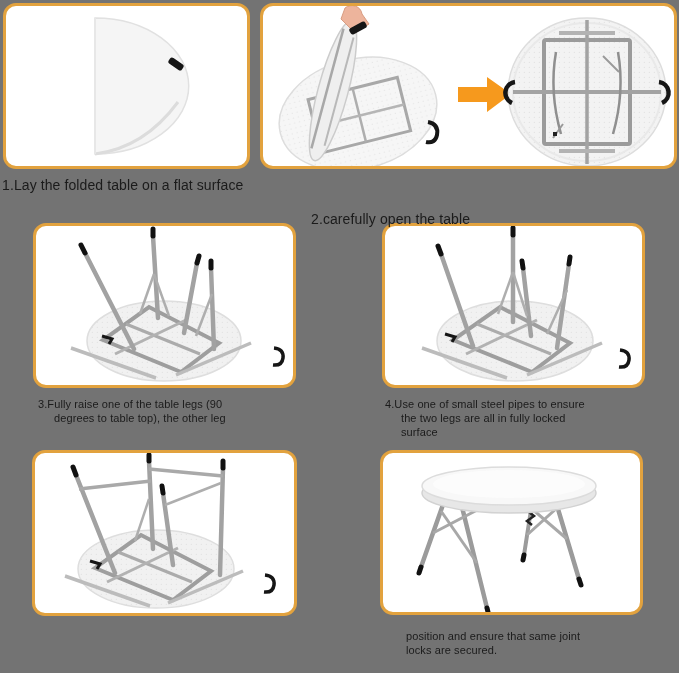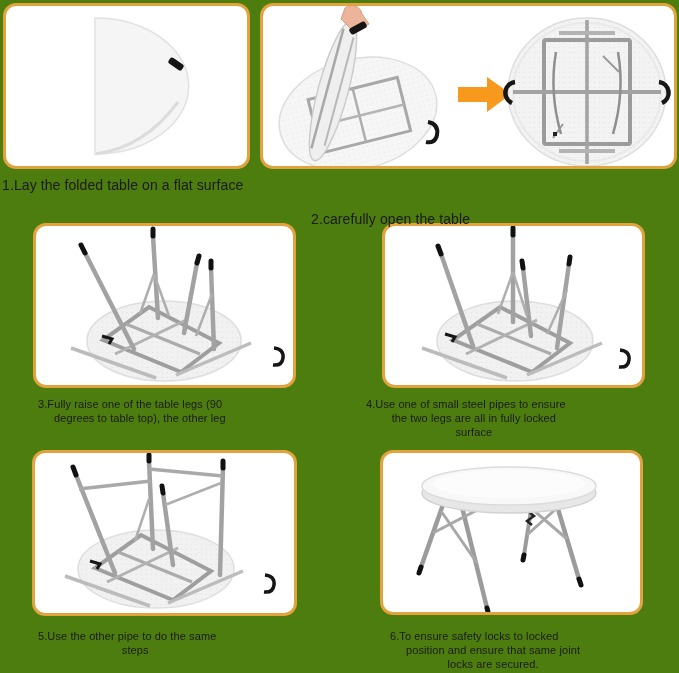--- a/index.html
+++ b/index.html
@@ -1,34 +1,34 @@
 <!DOCTYPE html>
 <html><head>
 <meta charset="utf-8">
 <style>
   html,body{margin:0;padding:0;background:#ffffff;}
-  .page{position:relative;width:679px;height:673px;background:#4d7c0f;overflow:hidden;
+  .page{position:relative;width:679px;height:673px;background:#737373;overflow:hidden;
         font-family:"Liberation Sans", sans-serif;color:#1b1b1b;}
   .panel{position:absolute;border:3px solid #E2A23E;border-radius:13px;background:#ffffff;
          box-sizing:border-box;overflow:hidden;}
   .panel svg{position:absolute;left:0;top:0;width:100%;height:100%;}
   .caption{position:absolute;font-size:11px;line-height:14px;color:#1b1b1b;
            white-space:nowrap;letter-spacing:0.1px;}
-  .caption .cont{padding-left:16px;text-align:center;}
+  .caption .cont{padding-left:16px;}
   .cap-lg{font-size:14px;}
   #p1{left:3px;top:3px;width:247px;height:166px;}
   #p2{left:260px;top:3px;width:417px;height:166px;}
   #p3{left:33px;top:223px;width:263px;height:165px;}
   #p4{left:382px;top:223px;width:263px;height:165px;}
   #p5{left:32px;top:450px;width:265px;height:166px;}
   #p6{left:380px;top:450px;width:263px;height:165px;}
   #c1{left:2px;top:178px;}
   #c2{left:311px;top:180px;margin-top:32px;}
   #c3{left:38px;top:397px;}
-  #c4{left:366px;top:397px;}
+  #c4{left:385px;top:397px;}
   #c5{left:38px;top:629px;}
   #c6{left:390px;top:629px;}
 </style>
 </head>
 <body>
 
 <div class="page">
 
   <svg width="0" height="0" style="position:absolute">
     <defs>
@@ -219,24 +219,19 @@
     <div>3.Fully raise one of the table legs (90</div>
     <div class="cont">degrees to table top), the other leg</div>
   </div>
 
   <div class="caption" id="c4">
     <div>4.Use one of small steel pipes to ensure</div>
     <div class="cont">the two legs are all in fully locked</div>
     <div class="cont">surface</div>
   </div>
 
-  <div class="caption" id="c5">
-    <div>5.Use the other pipe to do the same</div>
-    <div class="cont">steps</div>
-  </div>
 
   <div class="caption" id="c6">
-    <div>6.To ensure safety locks to locked</div>
     <div class="cont">position and ensure that same joint</div>
     <div class="cont">locks are secured.</div>
   </div>
 
 </div>
 
 </body></html>

